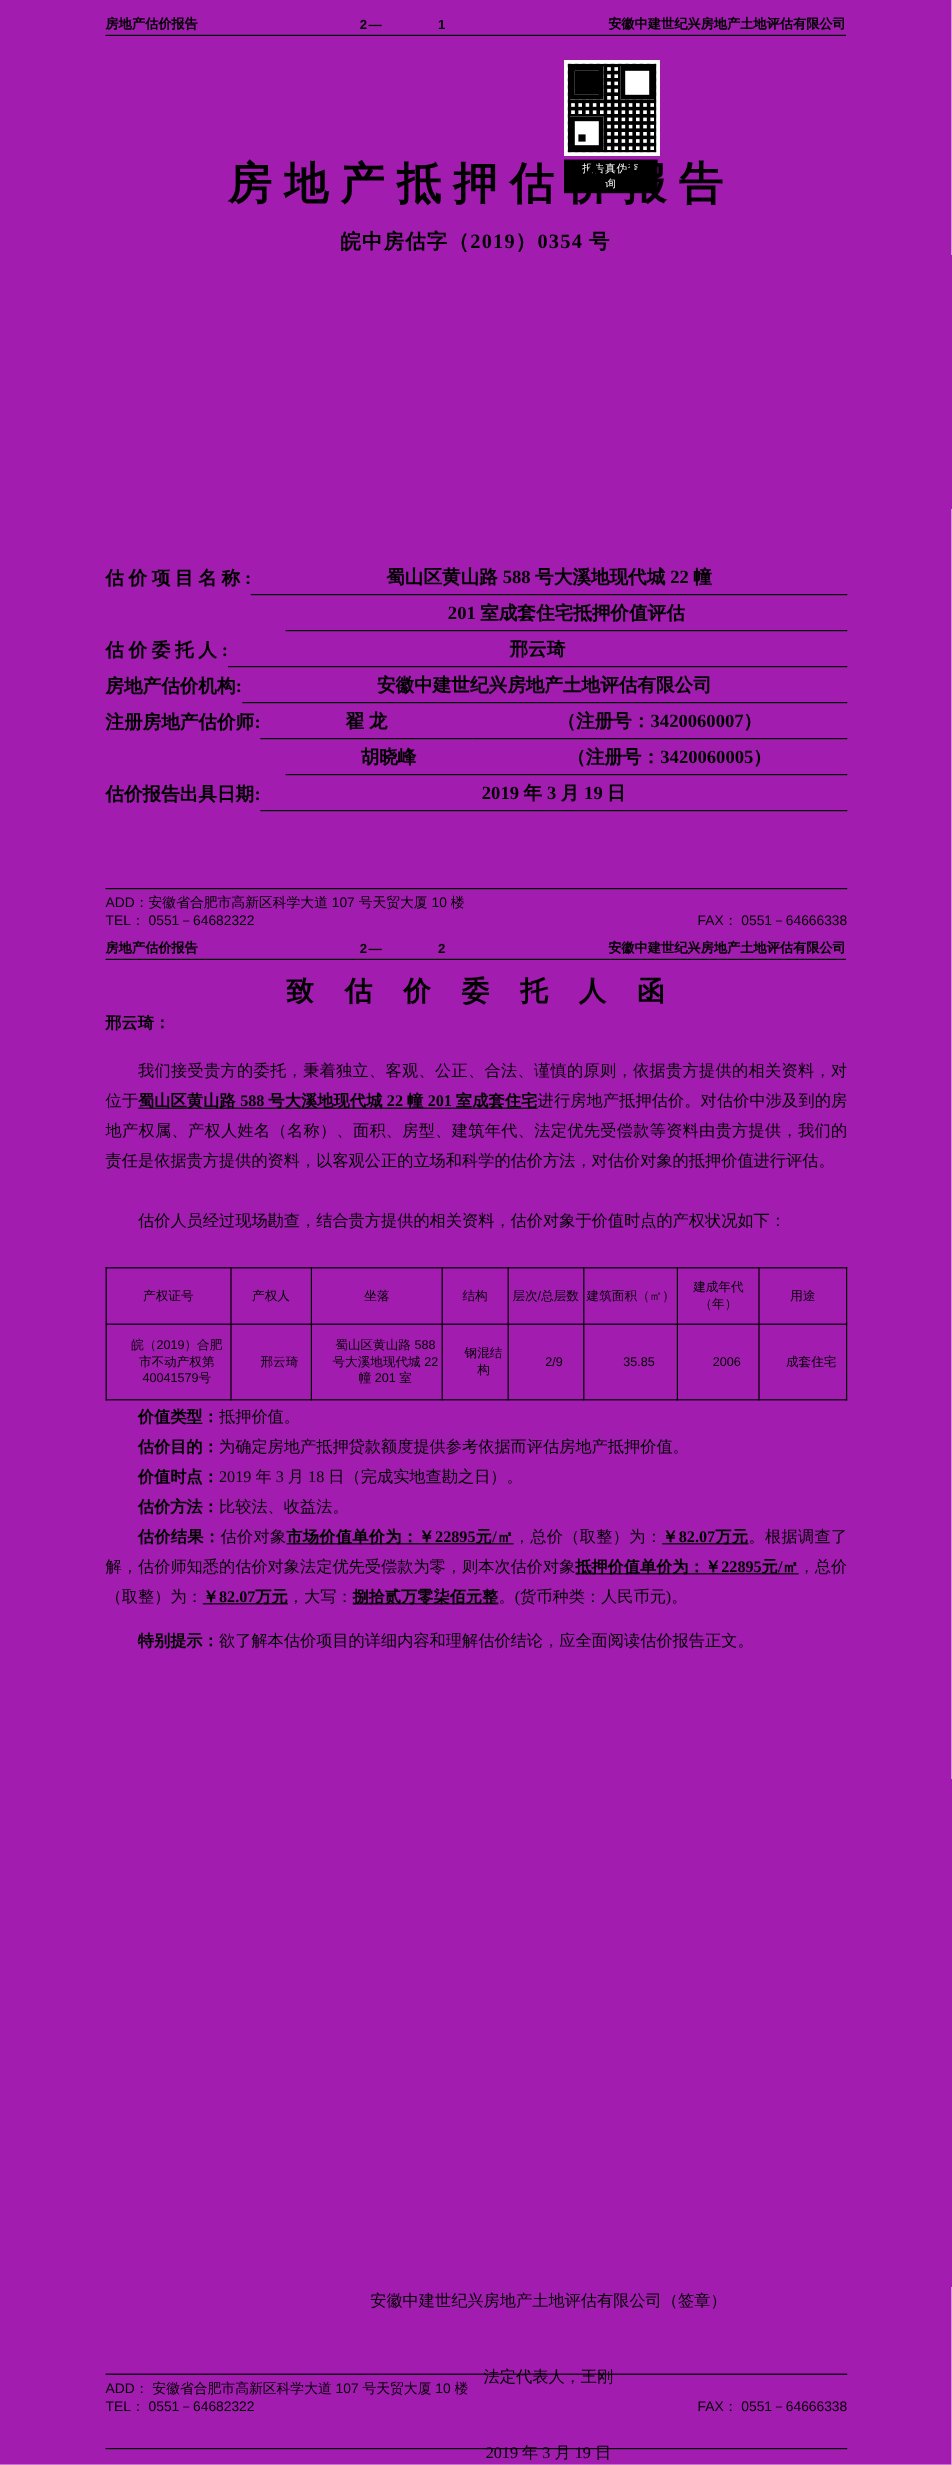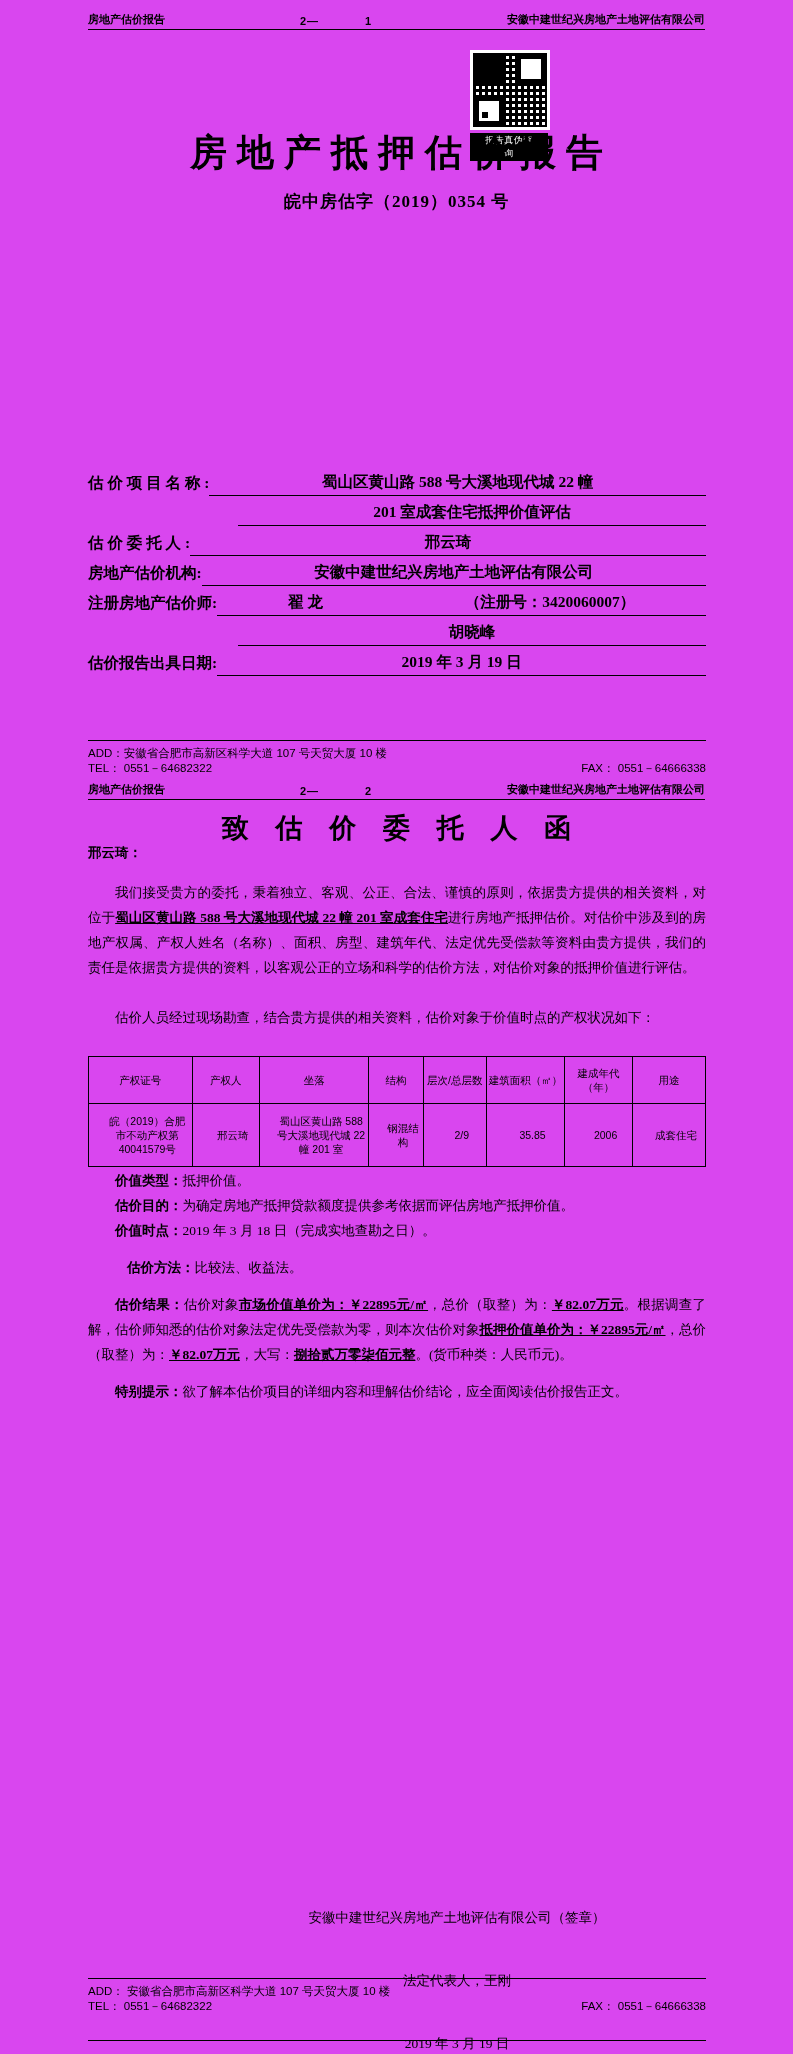--- a/index.html
+++ b/index.html
@@ -10,21 +10,21 @@
   body {
     width: 793px;
     font-family: "Liberation Serif", "DejaVu Serif", serif;
     color: #000;
     -webkit-font-smoothing: antialiased;
   }
   .page {
     position: relative;
     width: 793px;
     min-height: 2054px;
-    background: #d946ef;
+    background: #a21caf;
     overflow: hidden;
   }
 
   
   .runhead {
     position: absolute;
     left: 0;
     width: 793px;
     font-size: 11px;
     font-family: "Liberation Sans", sans-serif;
@@ -158,21 +158,21 @@
   .cover-foot .line { line-height: 15px; }
   .cover-foot .two { display: flex; justify-content: space-between; }
 
   
   .letter-title {
     position: absolute;
     top: 810px;
     left: 0;
     width: 793px;
     text-align: center;
-    font-size: 27px;
+    font-size: 23px;
     font-weight: bold;
     letter-spacing: 10px;
     text-indent: 10px;
   }
   .body-block {
     position: absolute;
     left: 88px;
     width: 618px;
     font-size: 13.5px;
     line-height: 25px;
@@ -287,20 +287,21 @@
 
     <div class="cf-row">
       <span class="cf-label">注册房地产估价师:</span>
       <span class="cf-val">翟  龙</span>
       <span class="cf-val">（注册号：3420060007）</span>
     </div>
 
     <div class="cf-row cont">
       <span class="cf-spacer"></span>
       <span class="cf-val">胡晓峰</span>
+      <span class="cf-val">（注册号：3420060005）</span>
     </div>
 
     <div class="cf-row">
       <span class="cf-label">估价报告出具日期:</span>
       <span class="cf-val">2019 年 3 月 19 日</span>
     </div>
   </div>
 
   <div class="cover-foot">
     <div class="hr"></div>
@@ -377,21 +378,21 @@
   <div class="body-block" style="top:1168px;">
     <p class="para" style="margin:0;">
       <span class="b">价值类型：</span><span>抵押价值。</span>
     </p>
     <p class="para" style="margin:0;">
       <span class="b">估价目的：</span><span>为确定房地产抵押贷款额度提供参考依据而评估房地产抵押价值。</span>
     </p>
     <p class="para" style="margin:0;">
       <span class="b">价值时点：</span><span>2019 年 3 月 18 日（完成实地查勘之日）。</span>
     </p>
-    <p class="para" style="margin:12px;">
+    <p class="para" style="margin:0;">
       <span class="b">估价方法：</span><span>比较法、收益法。</span>
     </p>
     <p class="para" style="margin:0;">
       <span class="b">估价结果：</span><span>估价对象</span><span class="u">市场价值单价为：￥22895元/㎡</span><span>，总价（取整）为：</span><span class="u">￥82.07万元</span><span>。根据调查了解，估价师知悉的估价对象法定优先受偿款为零，则本次估价对象</span><span class="u">抵押价值单价为：￥22895元/㎡</span><span>，总价（取整）为：</span><span class="u">￥82.07万元</span><span>，大写：</span><span class="u">捌拾贰万零柒佰元整</span><span>。(货币种类：人民币元)。</span>
     </p>
     <p class="para" style="margin:12px 0 0 0;">
       <span class="b">特别提示：</span><span>欲了解本估价项目的详细内容和理解估价结论，应全面阅读估价报告正文。</span>
     </p>
   </div>
 

